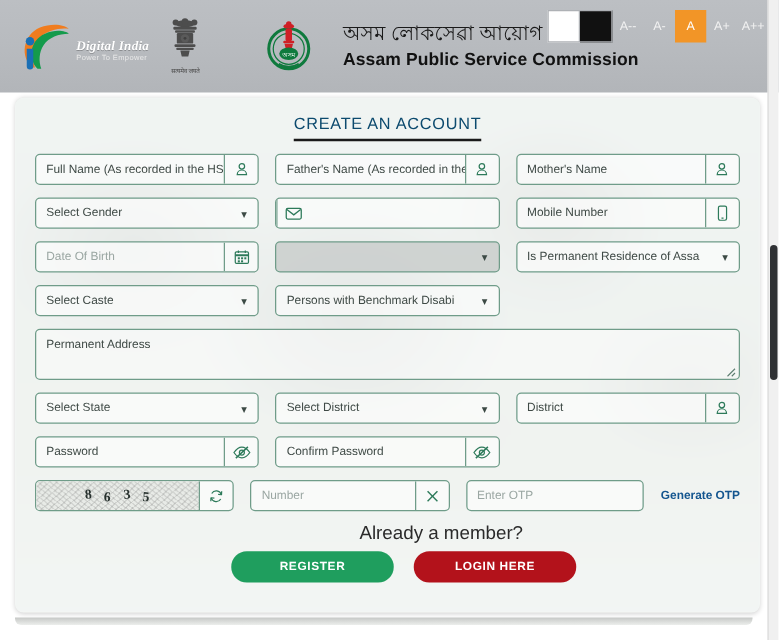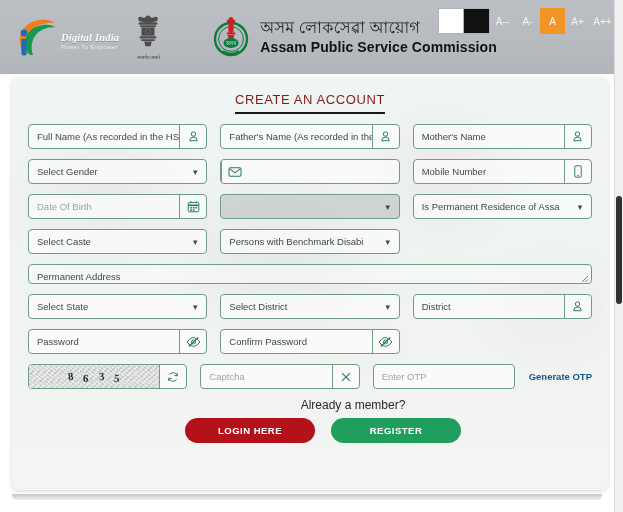--- a/index.html
+++ b/index.html
@@ -76,21 +76,21 @@
     flex-direction: column;
     align-items: center;
     justify-content: flex-end;
   }
   .emblem-cap { font-size: 5px; color: #4a4a4a; margin-top: 1px; letter-spacing: -.2px;}
 
   
   .apsc {
     display: flex;
     align-items: center;
-    gap: 9px;
+    gap: 23px;
     margin-left: 34px;
   }
   .apsc-seal {
     width: 40px;
     height: 44px;
     position: relative;
   }
   .apsc-names { line-height: 1.18; }
   .apsc-as {
     font-family: "Liberation Serif", serif;
@@ -171,21 +171,21 @@
   .card-inner {
     position: absolute;
     inset: 0;
     padding: 10px 16px 0 16px;
   }
 
   .title-wrap { text-align: center; margin-top: 2px; }
   .title {
     display: inline-block;
     font-size: 13px;
-    color: #7f1d1d;
+    color: #0c4a6e;
     letter-spacing: .6px;
     padding-bottom: 5px;
     border-bottom: 2px solid #1a1a1a;
   }
 
   
   .row {
     display: flex;
     gap: 13px;
     margin-top: 10px;
@@ -233,21 +233,21 @@
     align-items: center;
     justify-content: center;
     flex: 0 0 22px;
     color: #3c4a45;
     font-size: 9px;
   }
 
   
   .textarea {
     position: relative;
-    height: 20px;
+    height: 41px;
     border: 1px solid #6f9c89;
     border-radius: 4px;
     background: rgba(255,255,255,.42);
     padding: 6px 8px;
     font-size: 9.5px;
     color: #3f4a46;
   }
   .resize-grip {
     position: absolute;
     right: 2px;
@@ -292,21 +292,21 @@
   .otp-row { display: flex; gap: 13px; margin-top: 10px; }
   .otp-row .cellA { flex: 1 1 0; }
   .otp-row .cellB { flex: 1 1 0; }
   .otp-row .cellC { flex: 1 1 0; display: flex; }
   .otp-row .cellC .field { flex: 0 0 142px; }
 
   
   .member-note {
     margin-top: 9px;
     text-align: center;
-    font-size: 12px;
+    font-size: 15px;
     color: #2a2a2a;
     padding-left: 86px;
   }
   .btn-row {
     display: flex;
     justify-content: center;
     gap: 16px;
     margin-top: 6px;
     padding-left: 26px;
   }
@@ -645,41 +645,41 @@
                 <path d="M13.4 6.2 A5.6 5.6 0 0 0 3.2 5"></path>
                   <path d="M2.6 9.8 A5.6 5.6 0 0 0 12.8 11"></path>
                 <path d="M13.8 2.6 L13.6 6.4 L10 6" stroke-linejoin="round"></path>
                 <path d="M2.2 13.4 L2.4 9.6 L6 10" stroke-linejoin="round"></path>
               </svg>
             </div>
           </div>
         </div>
         <div class="cellB">
           <div class="field">
-            <div class="ph faded">Captcha</div>
+            <div class="ph faded">Number</div>
             <div class="adorn">
               <svg viewBox="0 0 14 14" width="12" height="12" stroke="currentColor" stroke-width="1.3">
                 <line x1="2.4" y1="2.4" x2="11.6" y2="11.6"></line>
                   <line x1="11.6" y1="2.4" x2="2.4" y2="11.6"></line>
               </svg>
             </div>
           </div>
         </div>
         <div class="cellC">
           <div class="field">
             <div class="ph faded">Enter OTP</div>
           </div>
           <div class="otp-link">Generate OTP</div>
         </div>
       </div>
 
       <div class="member-note">Already a member?</div>
       <div class="btn-row">
+        <div class="btn btn-register">REGISTER</div>
         <div class="btn btn-login">LOGIN HERE</div>
-        <div class="btn btn-register">REGISTER</div>
       </div>
 
     </div>
   </div>
 
   <div class="bottom-shade"></div>
   <div class="page-edge"></div>
 
   <div class="scrollbar">
     <div class="scroll-thumb"></div>

